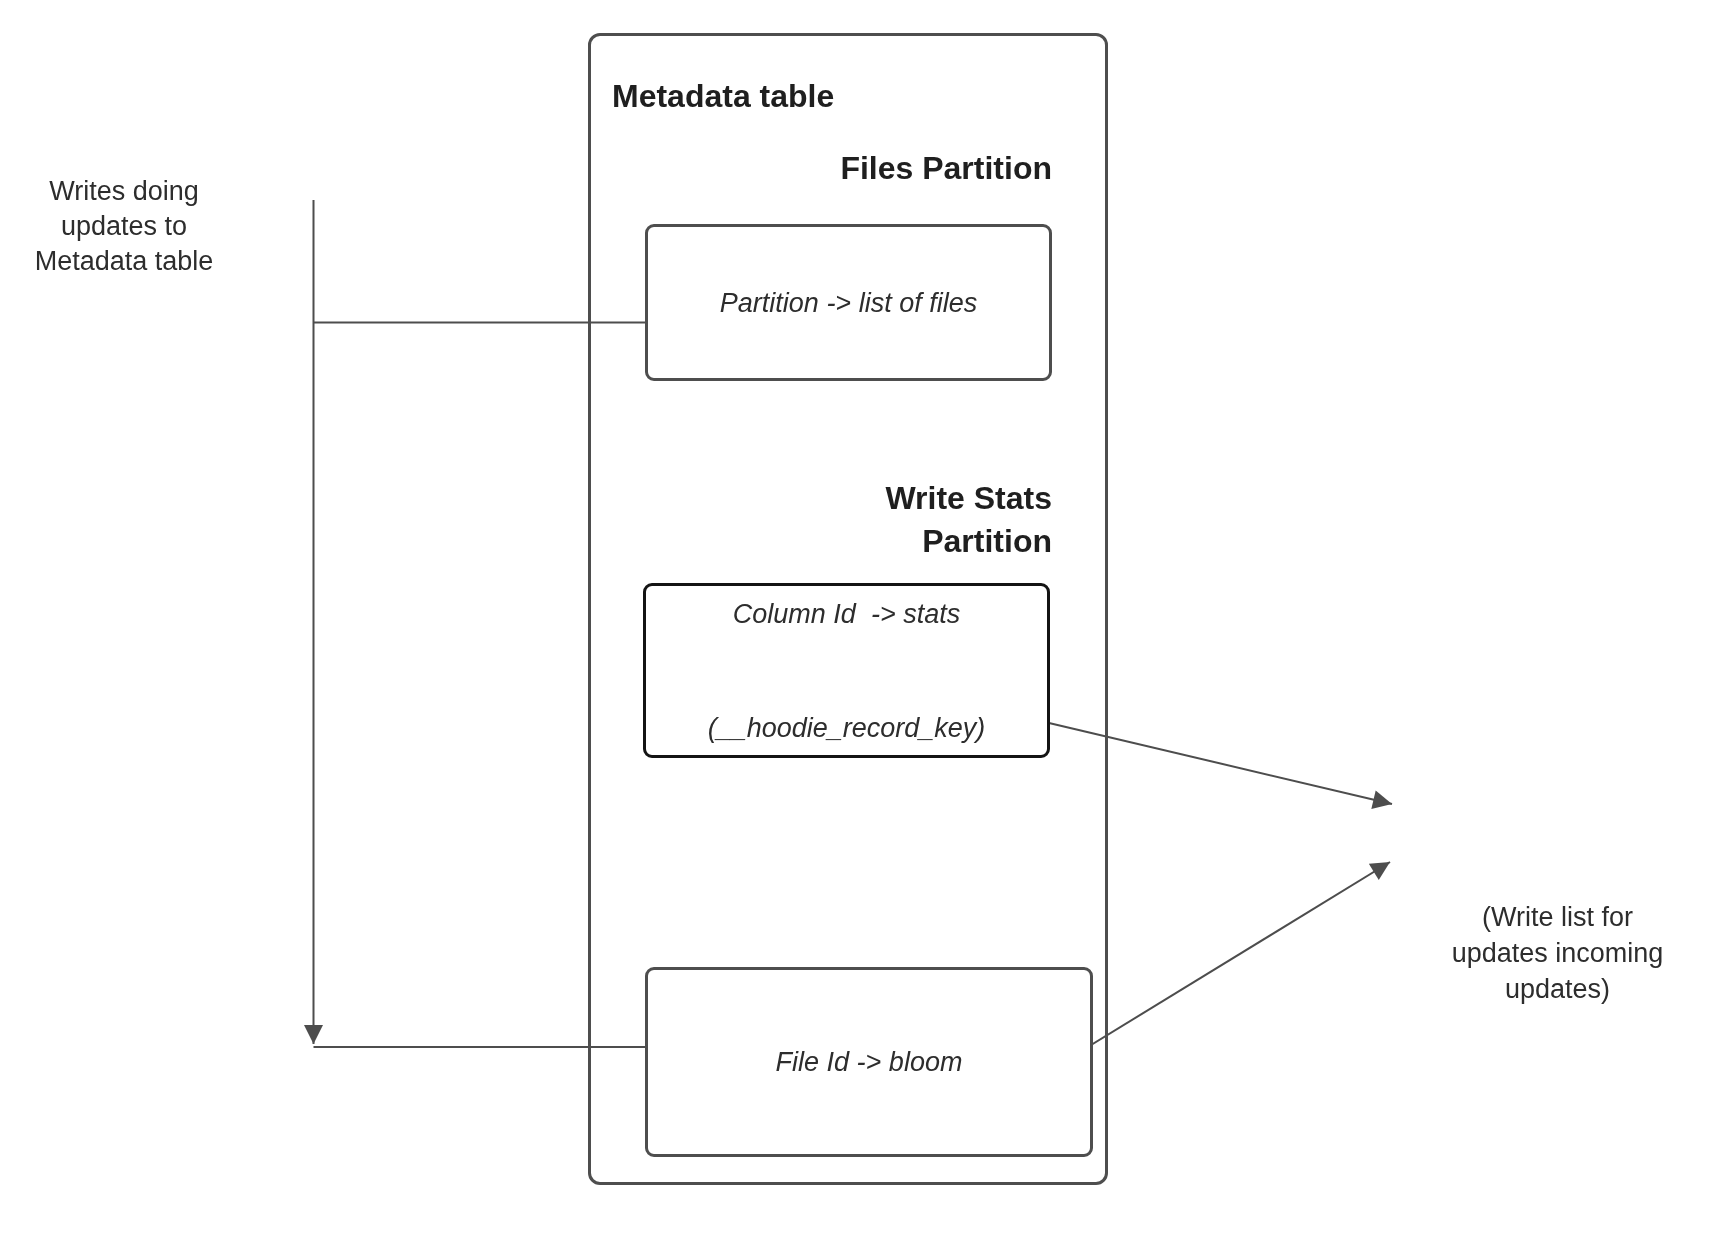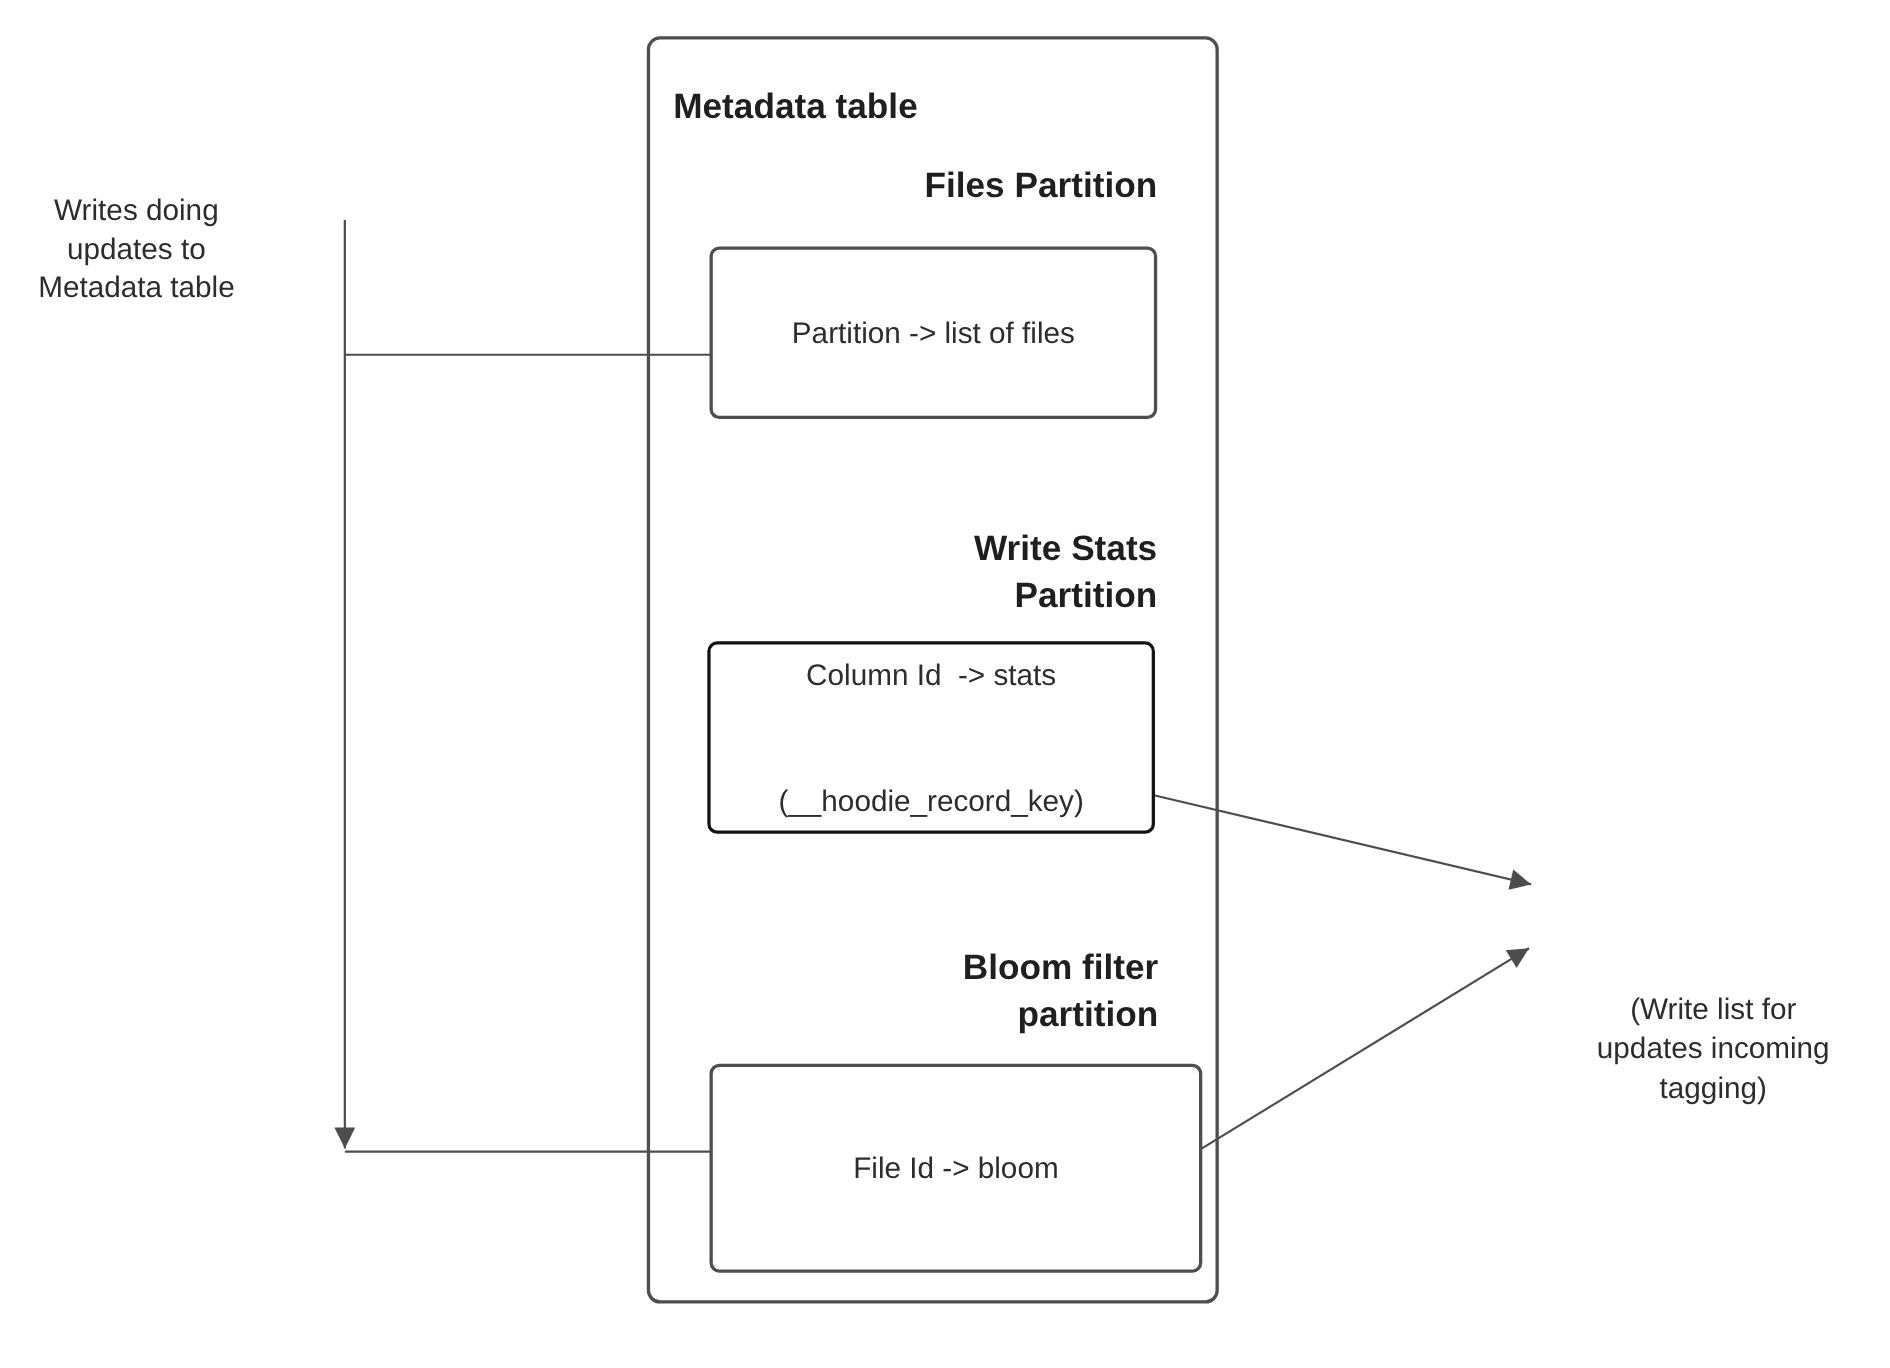--- a/index.html
+++ b/index.html
@@ -42,20 +42,21 @@
   .files-box  { left: 645px; top: 224px; width: 407px; height: 157px; }
   .stats-box  { left: 643px; top: 583px; width: 407px; height: 175px;
                 border-color: #141414; border-width: 3.5px; }
   .bloom-box  { left: 645px; top: 967px; width: 448px; height: 190px; }
 
   .body-text {
     font-size: 27px;
     line-height: 38px;
     color: #2d2d2d;
     white-space: pre-wrap;
+    font-style: italic;
   }
   .heading {
     position: absolute;
     font-size: 32px;
     line-height: 43px;
     font-weight: 700;
     color: #1f1f1f;
     text-align: right;
   }
   .table-title {
@@ -134,27 +135,23 @@
     <div>Write Stats</div>
     <div>Partition</div>
   </div>
   <div class="box stats-box">
     <div class="body-text">
       <div>Column Id  -&gt; stats</div>
       <div>(__hoodie_record_key)</div>
     </div>
   </div>
 
-  <div class="heading bloom-heading">
-    <div>Bloom filter</div>
-    <div>partition</div>
-  </div>
   <div class="box bloom-box">
     <span class="body-text">File Id -&gt; bloom</span>
   </div>
 
   <div class="index-note">
     <div>(Write list for</div>
     <div>updates incoming</div>
-    <div>tagging)</div>
+    <div>updates)</div>
   </div>
 
 </div>
 
 </body></html>

